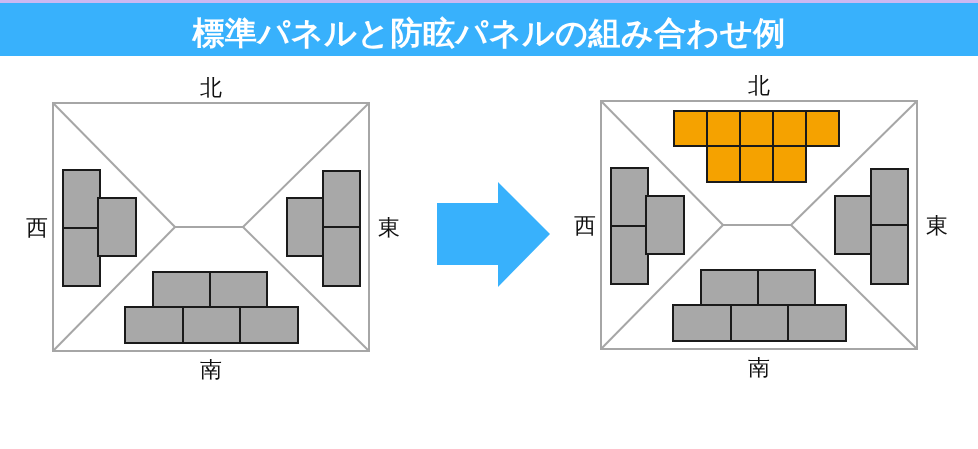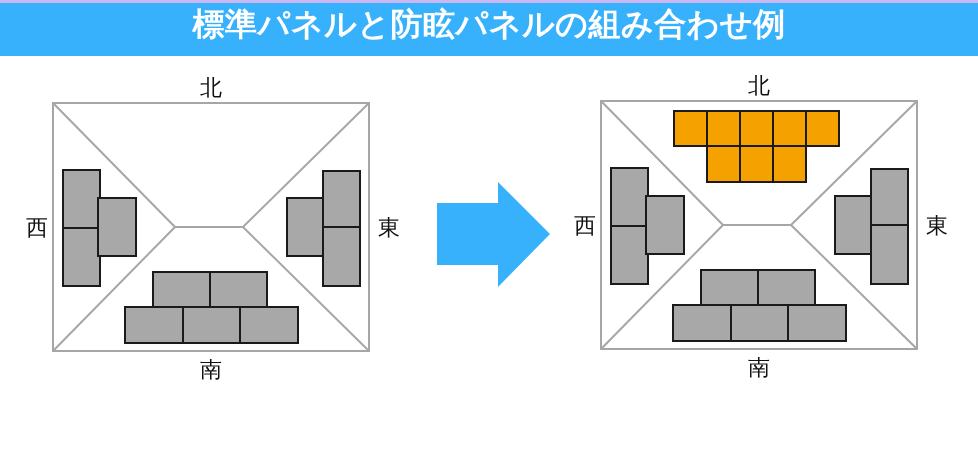--- a/index.html
+++ b/index.html
@@ -4,21 +4,21 @@
 <style>
   html,body{margin:0;padding:0;}
   body{
     width:978px;height:449px;position:relative;overflow:hidden;
     background:#ffffff;
     font-family:"Liberation Sans", sans-serif;
   }
   .top-strip{position:absolute;top:0;left:0;width:978px;height:3px;}
   .header-banner{
     position:absolute;top:3px;left:0;width:978px;height:53px;
-    display:flex;align-items:flex-start;justify-content:center;
+    display:flex;align-items:flex-end;justify-content:center;
   }
   .page-title{
     font-size:32px;font-weight:bold;letter-spacing:.5px;
     white-space:nowrap;
   }
   #diagram-canvas{position:absolute;top:56px;left:0;}
   .roofline{fill:#ffffff;}
   text.dir-label{font-family:"Liberation Sans", sans-serif;}
 </style>
 </head>

